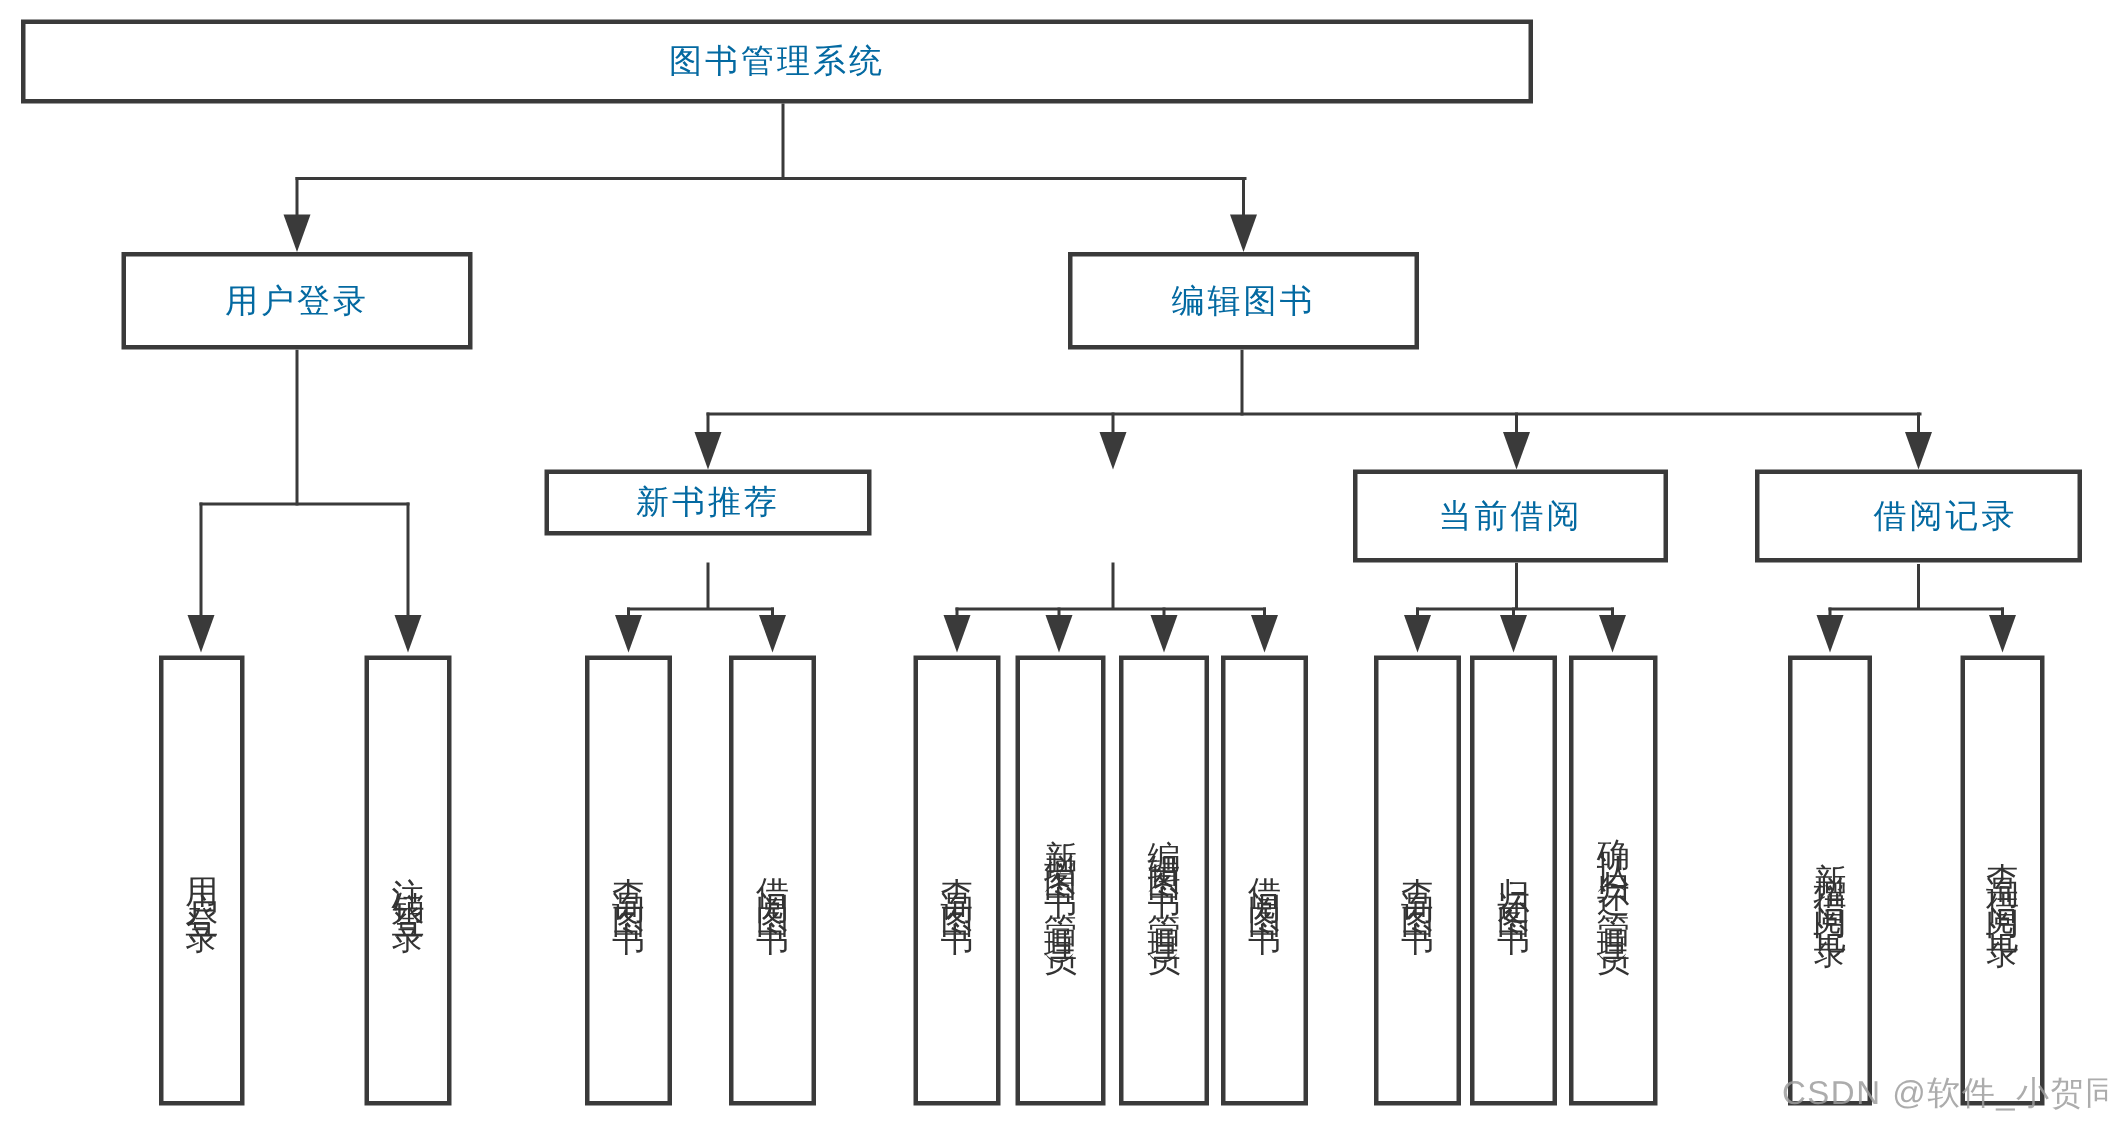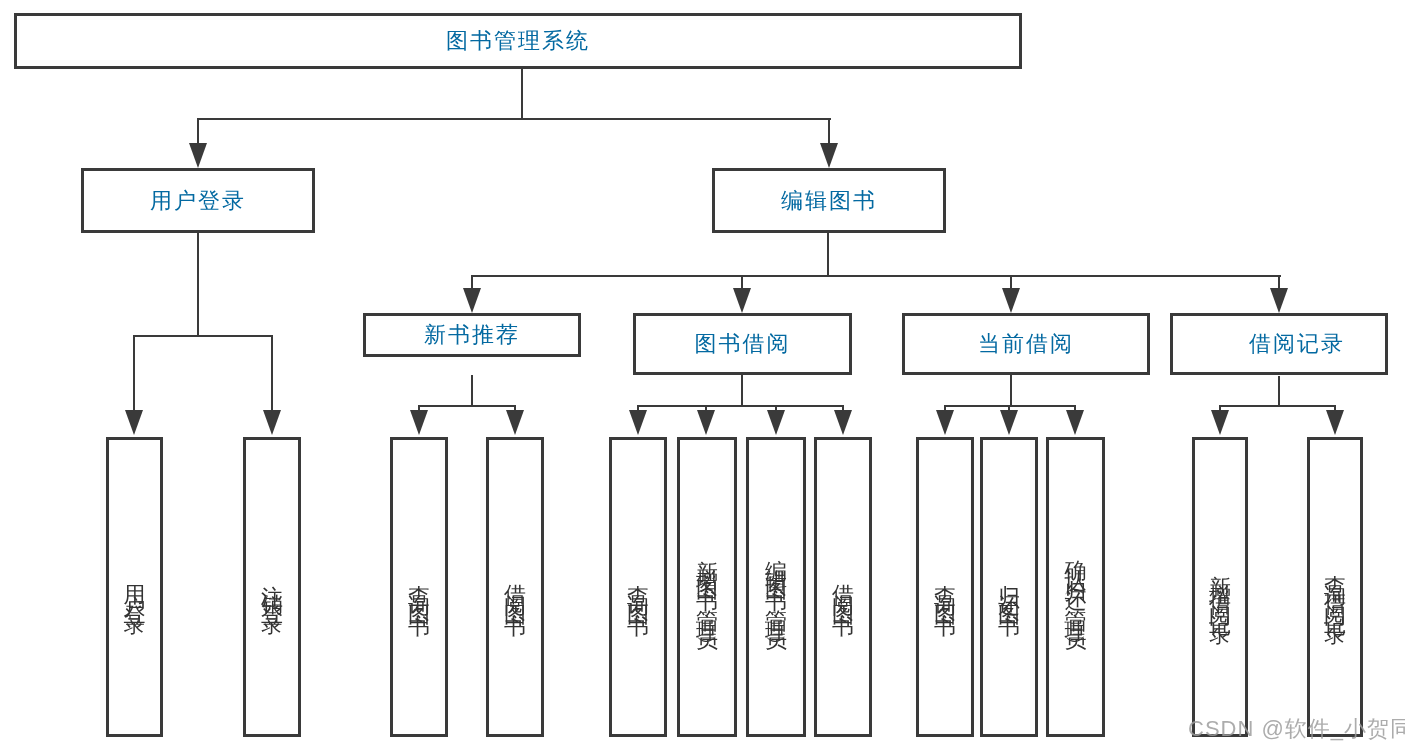--- a/index.html
+++ b/index.html
@@ -87,22 +87,21 @@
   <div class="ah" style="left:1211px;top:410px;"></div>
   <div class="vl" style="left:1334px;top:405px;height:10px;"></div>
   <div class="ah" style="left:1326px;top:410px;"></div>
 
   <div class="node" style="left:14px;top:13px;width:1008px;height:56px;">图书管理系统</div>
 
   <div class="node" style="left:81px;top:168px;width:234px;height:65px;">用户登录</div>
   <div class="node" style="left:712px;top:168px;width:234px;height:65px;">编辑图书</div>
 
   <div class="node" style="left:363px;top:313px;width:218px;height:44px;">新书推荐</div>
-  <div class="node" style="left:633px;top:313px;width:219px;height:62px;">图书借阅</div>
-  <div class="node" style="left:902px;top:313px;width:248px;height:62px;font-family:Liberation Serif, serif;">当前借阅</div>
+  <div class="node" style="left:902px;top:313px;width:210px;height:62px;font-family:Liberation Serif, serif;">当前借阅</div>
   <div class="node" style="left:1170px;top:313px;width:218px;height:62px;padding-left:36px;">借阅记录</div>
 
   <div class="vnode" style="left:106px;top:437px;width:57px;height:300px;">
     <span>用户登录</span>
   </div>
   <div class="vnode" style="left:243px;top:437px;width:58px;height:300px;">
     <span>注销登录</span>
   </div>
 
   <div class="vnode" style="left:390px;top:437px;width:58px;height:300px;">

